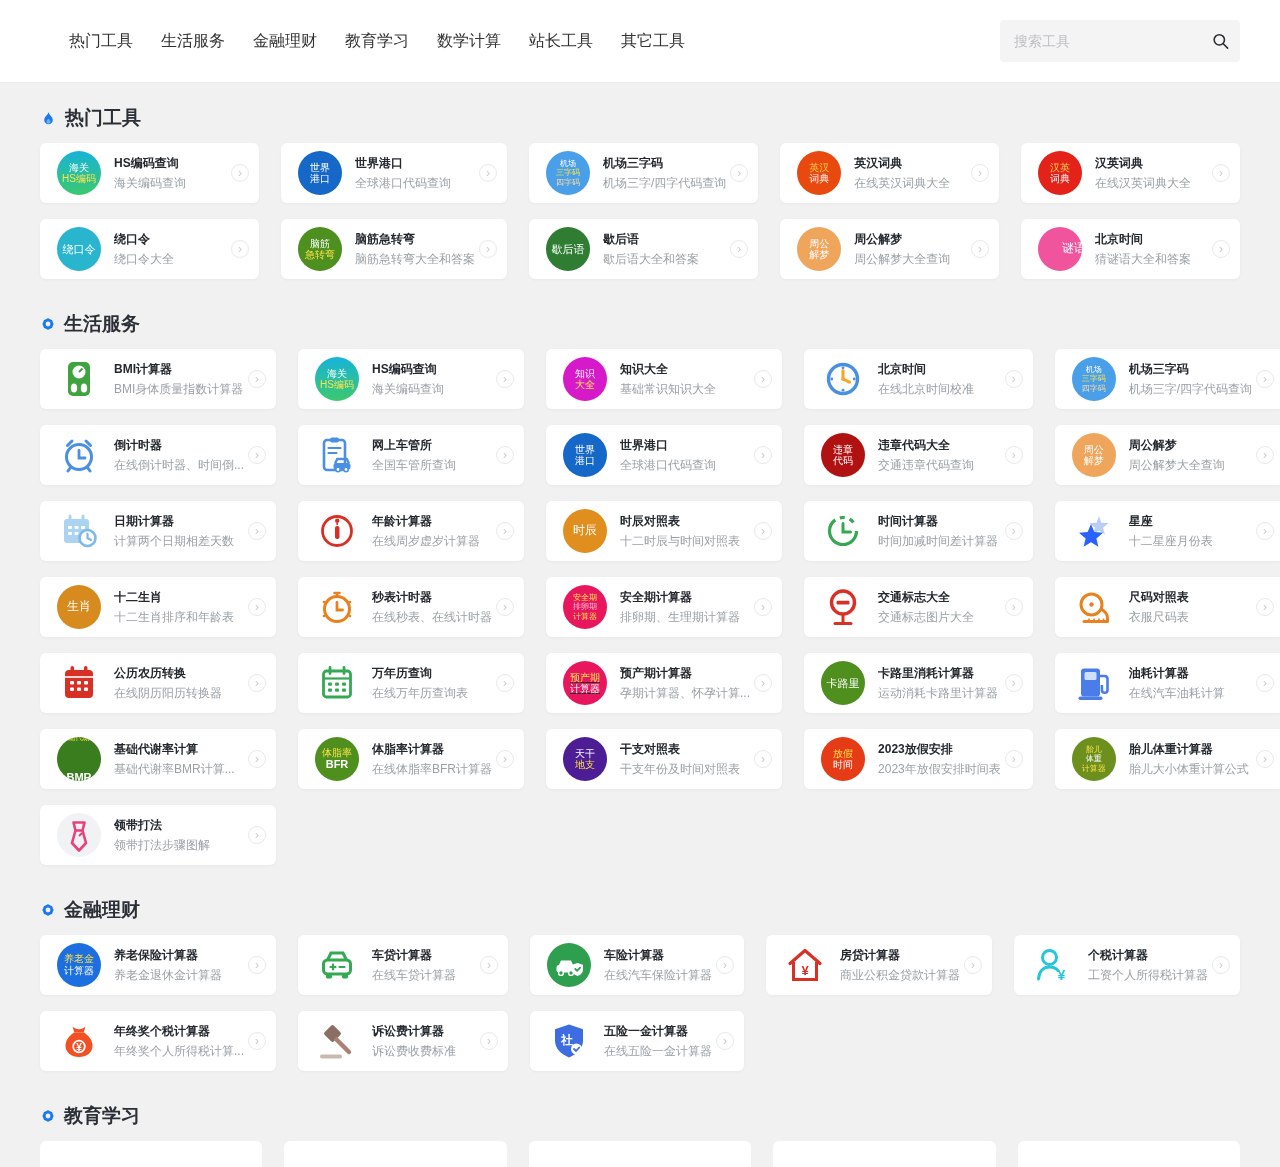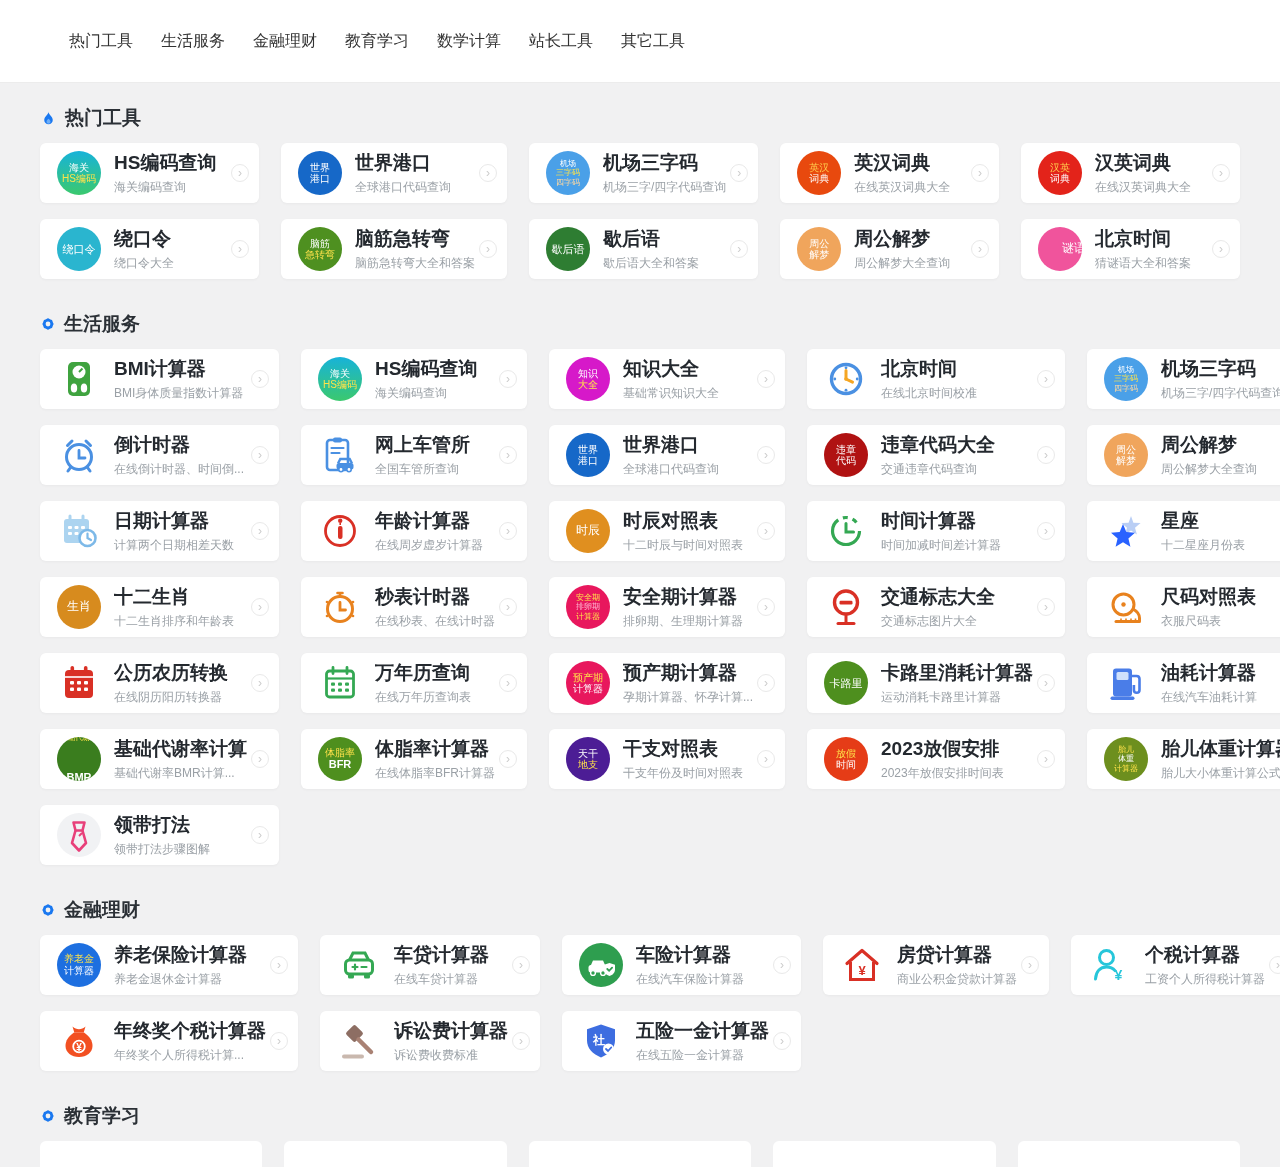--- a/index.html
+++ b/index.html
@@ -32,21 +32,21 @@
   .sec-head { display:flex; align-items:center; gap:8px; height:22px; margin-bottom:14px; }
   .sec-head .ttl { font-size:19px; color:#2b3036; font-weight:600; }
   .grid { display:grid; grid-template-columns:repeat(5,1fr); gap:16px 22px; }
   .card { background:#fff; border-radius:6px; height:60px; display:flex; align-items:center;
     padding:0 10px 0 17px; box-shadow:0 1px 3px rgba(0,0,0,.04); cursor:pointer; }
   .tico { width:44px; height:44px; flex:0 0 44px; display:flex; align-items:center; justify-content:center; }
   .tc { width:44px; height:44px; border-radius:50%; display:flex; flex-direction:column;
     align-items:center; justify-content:center; line-height:1.15; text-align:center; overflow:hidden; }
   .tc span { display:block; white-space:nowrap; }
   .tinfo { margin-left:13px; min-width:0; flex:1; }
-  .tinfo b { display:block; font-size:19px; font-weight:700; color:#24292f;
+  .tinfo b { display:block; font-size:12px; font-weight:700; color:#24292f;
     white-space:nowrap; overflow:hidden; }
   .tinfo p { margin:3px 0 0; font-size:12px; color:#9aa0a6;
     white-space:nowrap; overflow:hidden; text-overflow:ellipsis; }
   .chev { width:18px; height:18px; flex:0 0 18px; margin-left:4px; border:1px solid #e9e9e9;
     border-radius:50%; color:#ccc; font-size:12px; line-height:16px; text-align:center; }
   .card.partial { box-shadow:none; }
 </style>
 </head>
 <body>
 
@@ -54,20 +54,29 @@
   <div class="topbar-in">
     <nav class="nav" id="nav">
         <a>热门工具</a>
         <a>生活服务</a>
         <a>金融理财</a>
         <a>教育学习</a>
         <a>数学计算</a>
         <a>站长工具</a>
         <a>其它工具</a>
       </nav>
+    <div class="search">
+      <input type="text" placeholder="搜索工具" style="">
+      <span class="mag">
+        <svg viewBox="0 0 24 24" width="19" height="19">
+            <circle cx="10.5" cy="10.5" r="6.5" fill="none" stroke="#2b2f33" stroke-width="2"></circle>
+            <path d="M15.5 15.5L21 21" stroke="#2b2f33" stroke-width="2" stroke-linecap="round"></path>
+          </svg>
+      </span>
+    </div>
   </div>
 </header>
 
 <main class="content" id="content">
     <section class="sec">
       <div class="sec-head">
         <span style="display: flex;">
           <svg viewBox="0 0 24 24" width="17" height="17">
             <path d="M12 2c.5 4-6 6.8-6 12a6 6 0 0 0 12 0c0-5.2-6.5-8-6-12z" fill="#1a78f0"></path>
             <path d="M12 12.5c-1.9 1.3-2.8 2.6-2.8 4.2a2.8 2.8 0 0 0 5.6 0c0-1.6-.9-2.9-2.8-4.2z" fill="#6eaef7"></path>
@@ -515,21 +524,21 @@
               </g>
             </svg>
           </div>
           <div class="tinfo">
             <b>万年历查询</b>
             <p>在线万年历查询表</p>
           </div>
           <span class="chev">›</span>
         </div>
         <div class="card">
-          <div class="tc" style="background: rgb(232, 23, 93);">
+          <div class="tc" style="background: rgb(232, 23, 93); text-decoration: underline;">
             <span style="font-size: 10px; color: rgb(255, 226, 74);">预产期</span>
             <span style="font-size: 10px; color: rgb(255, 255, 255);">计算器</span>
           </div>
           <div class="tinfo">
             <b>预产期计算器</b>
             <p>孕期计算器、怀孕计算...</p>
           </div>
           <span class="chev">›</span>
         </div>
         <div class="card">

